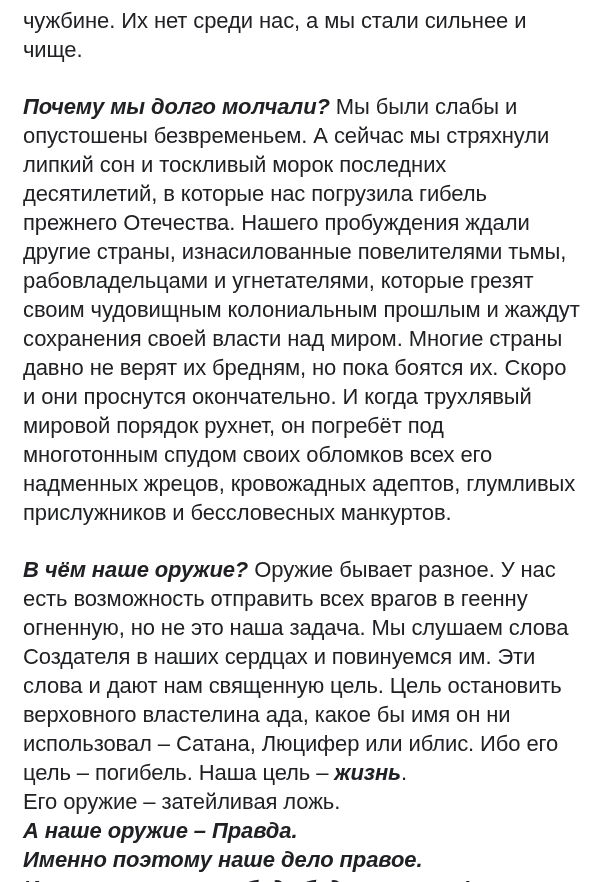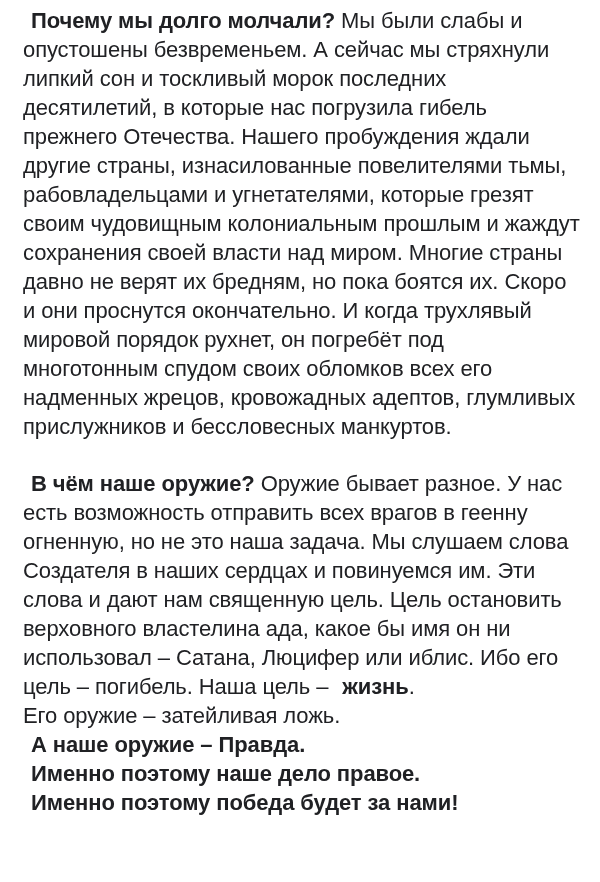--- a/index.html
+++ b/index.html
@@ -25,22 +25,23 @@
   .para {
     margin: 0 0 28px 0;
     padding: 0;
   }
   .run-regular {
     font-weight: 400;
     font-style: normal;
   }
   .run-bold-italic {
     font-weight: 700;
-    margin-left: 8px;
+    font-style: italic;
   }
 </style>
 </head>
 <body>
 
 <div class="article">
+    <p class="para"><span class="run-regular">чужбине. Их нет среди нас, а мы стали сильнее и чище.</span></p>
     <p class="para"><span class="run-bold-italic">Почему мы долго молчали?</span><span class="run-regular"> Мы были слабы и опустошены безвременьем. А сейчас мы стряхнули липкий сон и тоскливый морок последних десятилетий, в которые нас погрузила гибель прежнего Отечества. Нашего пробуждения ждали другие страны, изнасилованные повелителями тьмы, рабовладельцами и угнетателями, которые грезят своим чудовищным колониальным прошлым и жаждут сохранения своей власти над миром. Многие страны давно не верят их бредням, но пока боятся их. Скоро и они проснутся окончательно. И когда трухлявый мировой порядок рухнет, он погребёт под многотонным спудом своих обломков всех его надменных жрецов, кровожадных адептов, глумливых прислужников и бессловесных манкуртов.</span></p>
     <p class="para"><span class="run-bold-italic">В чём наше оружие?</span><span class="run-regular"> Оружие бывает разное. У нас есть возможность отправить всех врагов в геенну огненную, но не это наша задача. Мы слушаем слова Создателя в наших сердцах и повинуемся им. Эти слова и дают нам священную цель. Цель остановить верховного властелина ада, какое бы имя он ни использовал – Сатана, Люцифер или иблис. Ибо его цель – погибель. Наша цель – </span><span class="run-bold-italic">жизнь</span><span class="run-regular">.</span><br><span class="run-regular">Его оружие – затейливая ложь.</span><br><span class="run-bold-italic">А наше оружие – Правда.</span><br><span class="run-bold-italic">Именно поэтому наше дело правое.</span><br><span class="run-bold-italic">Именно поэтому победа будет за нами!</span><br></p>
   </div>
 
 </body></html>

